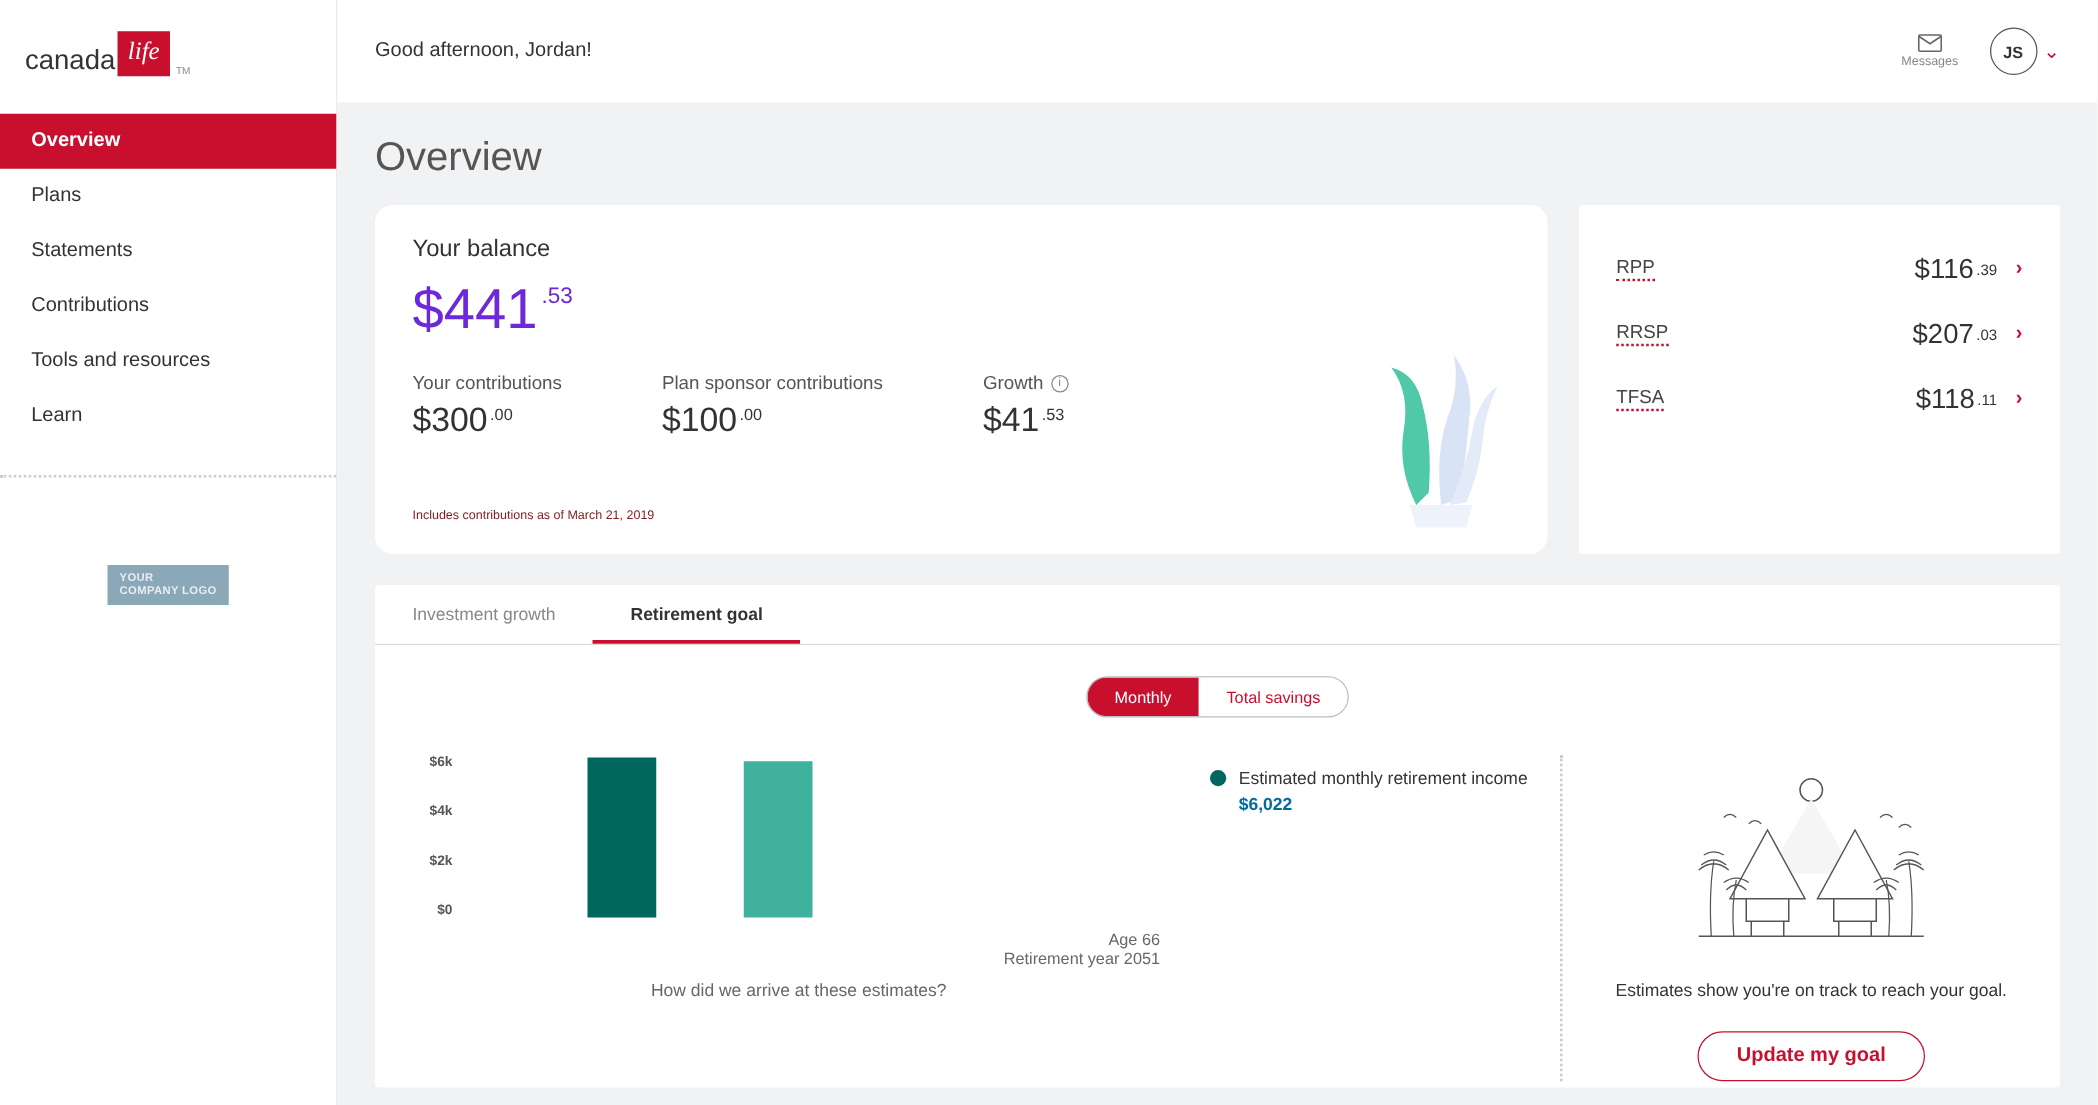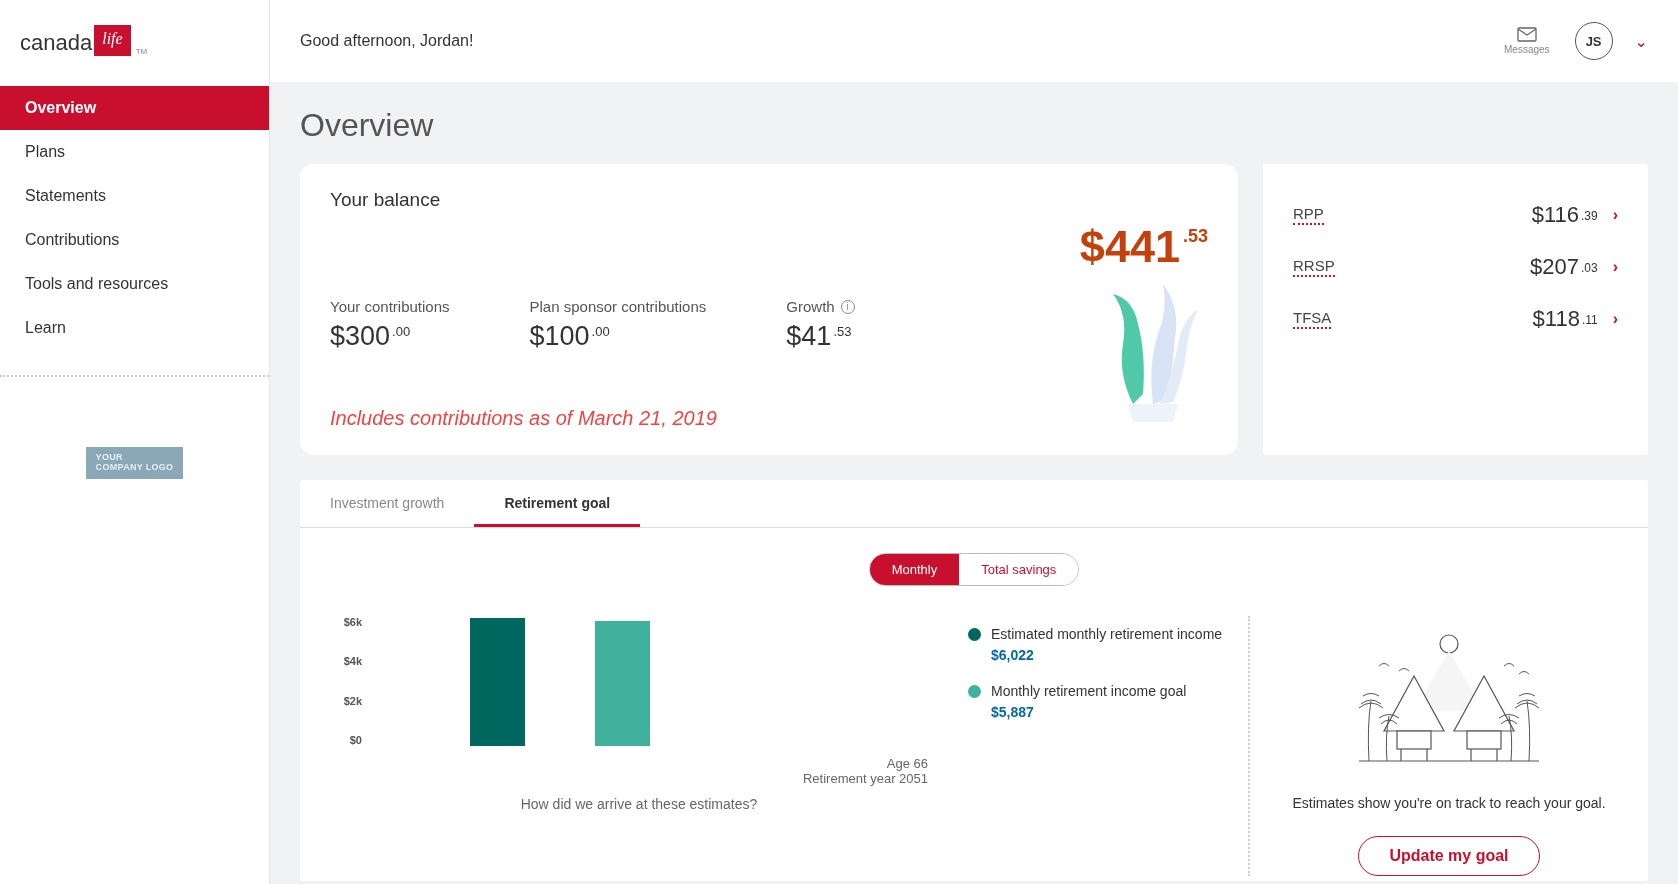--- a/index.html
+++ b/index.html
@@ -2,52 +2,52 @@
 <html><head>
 <meta charset="utf-8">
 <style>
 * { box-sizing: border-box; margin: 0; padding: 0; }
 body { font-family: -apple-system, BlinkMacSystemFont, "Segoe UI", Helvetica, Arial, sans-serif; background: #fff; color: #333; }
 .app { display: flex; min-height: 884px; }
 .sidebar { width: 270px; background: #fff; border-right: 1px solid #e5e5e5; flex-shrink: 0; }
 .logo-area { padding: 25px 20px 30px 20px; }
 .logo { display: flex; align-items: flex-end; gap: 2px; }
 .logo-text { font-size: 22px; color: #333; font-weight: 400; }
-.logo-block { background: #C8102E; color: #fff; padding: 5px 8px 8px 8px; font-style: italic; font-size: 16px; font-family: Georgia, serif; position: relative; }
+.logo-block { background: #C8102E; color: #fff; padding: 5px 8px 8px 8px; font-style: italic; font-size: 20px; font-family: Georgia, serif; position: relative; }
 .logo-tm { font-size: 8px; color: #888; vertical-align: super; margin-left: 3px; }
 .nav { }
 .nav-item { padding: 13px 25px; font-size: 16px; color: #333; cursor: pointer; }
 .nav-item.active { background: #C8102E; color: #fff; font-weight: 600; }
 .nav-sep { border-bottom: 2px dotted #ccc; margin-top: 25px; }
 .company-logo-holder { display: flex; justify-content: center; margin-top: 70px; }
 .company-logo { background: #8aa8b8; color: #e8edef; font-size: 9px; font-weight: 600; padding: 6px 10px; letter-spacing: 0.3px; line-height: 1.1; }
 .main { flex: 1; background: #f1f2f3; display: flex; flex-direction: column; }
 .topbar { background: #fff; padding: 22px 30px 22px 30px; display: flex; justify-content: space-between; align-items: center; }
 .greeting { font-size: 16px; color: #333; }
 .topbar-right { display: flex; align-items: center; gap: 25px; }
 .messages-btn { text-align: center; cursor: pointer; color: #666; }
 .messages-btn svg { display: block; margin: 0 auto 2px auto; }
 .messages-text { font-size: 10px; color: #888; }
-.avatar-wrap { display: flex; align-items: center; gap: 22px; cursor: pointer; }
+.avatar-wrap { display: flex; align-items: center; gap: 5px; cursor: pointer; }
 .avatar { width: 38px; height: 38px; border: 1.5px solid #555; border-radius: 50%; display: flex; align-items: center; justify-content: center; font-size: 13px; font-weight: 600; color: #333; }
 .avatar-chevron { color: #C8102E; font-size: 16px; }
 .content { padding: 25px 30px 0 30px; }
 .page-title { font-size: 32px; color: #555; font-weight: 400; margin-bottom: 20px; }
 .row1 { display: flex; gap: 25px; margin-bottom: 25px; }
 .card { background: #fff; border-radius: 3px; padding: 25px 30px; }
 .balance-card { flex: 1; position: relative; border-radius: 14px; }
 .balance-label { font-size: 19px; color: #333; margin-bottom: 10px; }
-.balance-amount { color: #c2410c; font-size: 45px; font-weight: 700; display: flex; align-items: flex-start; margin-bottom: 25px; justify-content: flex-end; }
+.balance-amount { color: #6d28d9; font-size: 45px; font-weight: 400; display: flex; align-items: flex-start; margin-bottom: 25px; }
 .balance-cents { font-size: 18px; margin-top: 5px; margin-left: 3px; }
 .contrib-row { display: flex; gap: 80px; margin-bottom: 55px; }
 .contrib-block .contrib-label { font-size: 15px; color: #555; margin-bottom: 6px; display: flex; align-items: center; gap: 6px; }
 .info-icon { width: 14px; height: 14px; border: 1px solid #888; border-radius: 50%; display: inline-flex; align-items: center; justify-content: center; font-size: 10px; color: #888; }
 .contrib-value { font-size: 27px; color: #333; font-weight: 300; display: flex; align-items: flex-start; }
 .contrib-cents { font-size: 13px; margin-top: 3px; margin-left: 2px; }
-.contrib-note { font-size: 20px; color: #ef4444; font-style: italic; }
+.contrib-note { font-size: 10px; color: #7f1d1d; }
 .plant-deco { position: absolute; right: 30px; top: 110px; }
 .plans-card { width: 385px; }
 .plans-title { font-size: 19px; color: #333; margin-bottom: 25px; }
 .plan-row { display: flex; justify-content: space-between; align-items: center; padding: 13px 0; cursor: pointer; }
 .plan-name { font-size: 15px; color: #444; border-bottom: 2px dotted #C8102E; padding-bottom: 1px; }
 .plan-right { display: flex; align-items: center; gap: 15px; }
 .plan-amount { font-size: 22px; color: #333; font-weight: 300; display: flex; align-items: center; }
 .plan-cents { font-size: 12px; margin-top: 2px; margin-left: 2px; }
 .plan-chevron { color: #C8102E; font-weight: 700; }
 .tabs-card { }
@@ -239,27 +239,20 @@
             <div class="estimate-link">How did we arrive at these estimates?</div>
           </div>
           <div class="legend" style="width:280px;">
             <div class="legend-item">
               <div class="legend-dot" style="background:#00675f"></div>
               <div class="legend-text">
                 <div class="legend-label">Estimated monthly retirement income</div>
                 <div class="legend-value">$6,022</div>
               </div>
             </div>
-            <div class="legend-item">
-              <div class="legend-dot" style="background:#3fb19d"></div>
-              <div class="legend-text">
-                <div class="legend-label">Monthly retirement income goal</div>
-                <div class="legend-value">$5,887</div>
-              </div>
-            </div>
           </div>
           <div class="goal-side">
             <svg class="beach-svg" width="200" height="150" viewBox="0 0 200 150">
               <circle cx="100" cy="18" r="9" fill="none" stroke="#555" stroke-width="1.2"></circle>
               <path d="M 30 40 Q 35 35 40 40 M 50 45 Q 55 40 60 45" stroke="#555" stroke-width="1" fill="none"></path>
               <path d="M 155 40 Q 160 35 165 40 M 170 48 Q 175 43 180 48" stroke="#555" stroke-width="1" fill="none"></path>
               <polygon points="100,25 135,85 65,85" fill="#f5f5f5" stroke="none"></polygon>
               <polygon points="65,50 95,105 35,105" fill="#fff" stroke="#555" stroke-width="1.2"></polygon>
               <polygon points="135,50 165,105 105,105" fill="#fff" stroke="#555" stroke-width="1.2"></polygon>
               <rect x="48" y="105" width="34" height="18" fill="#fff" stroke="#555" stroke-width="1.2"></rect>

